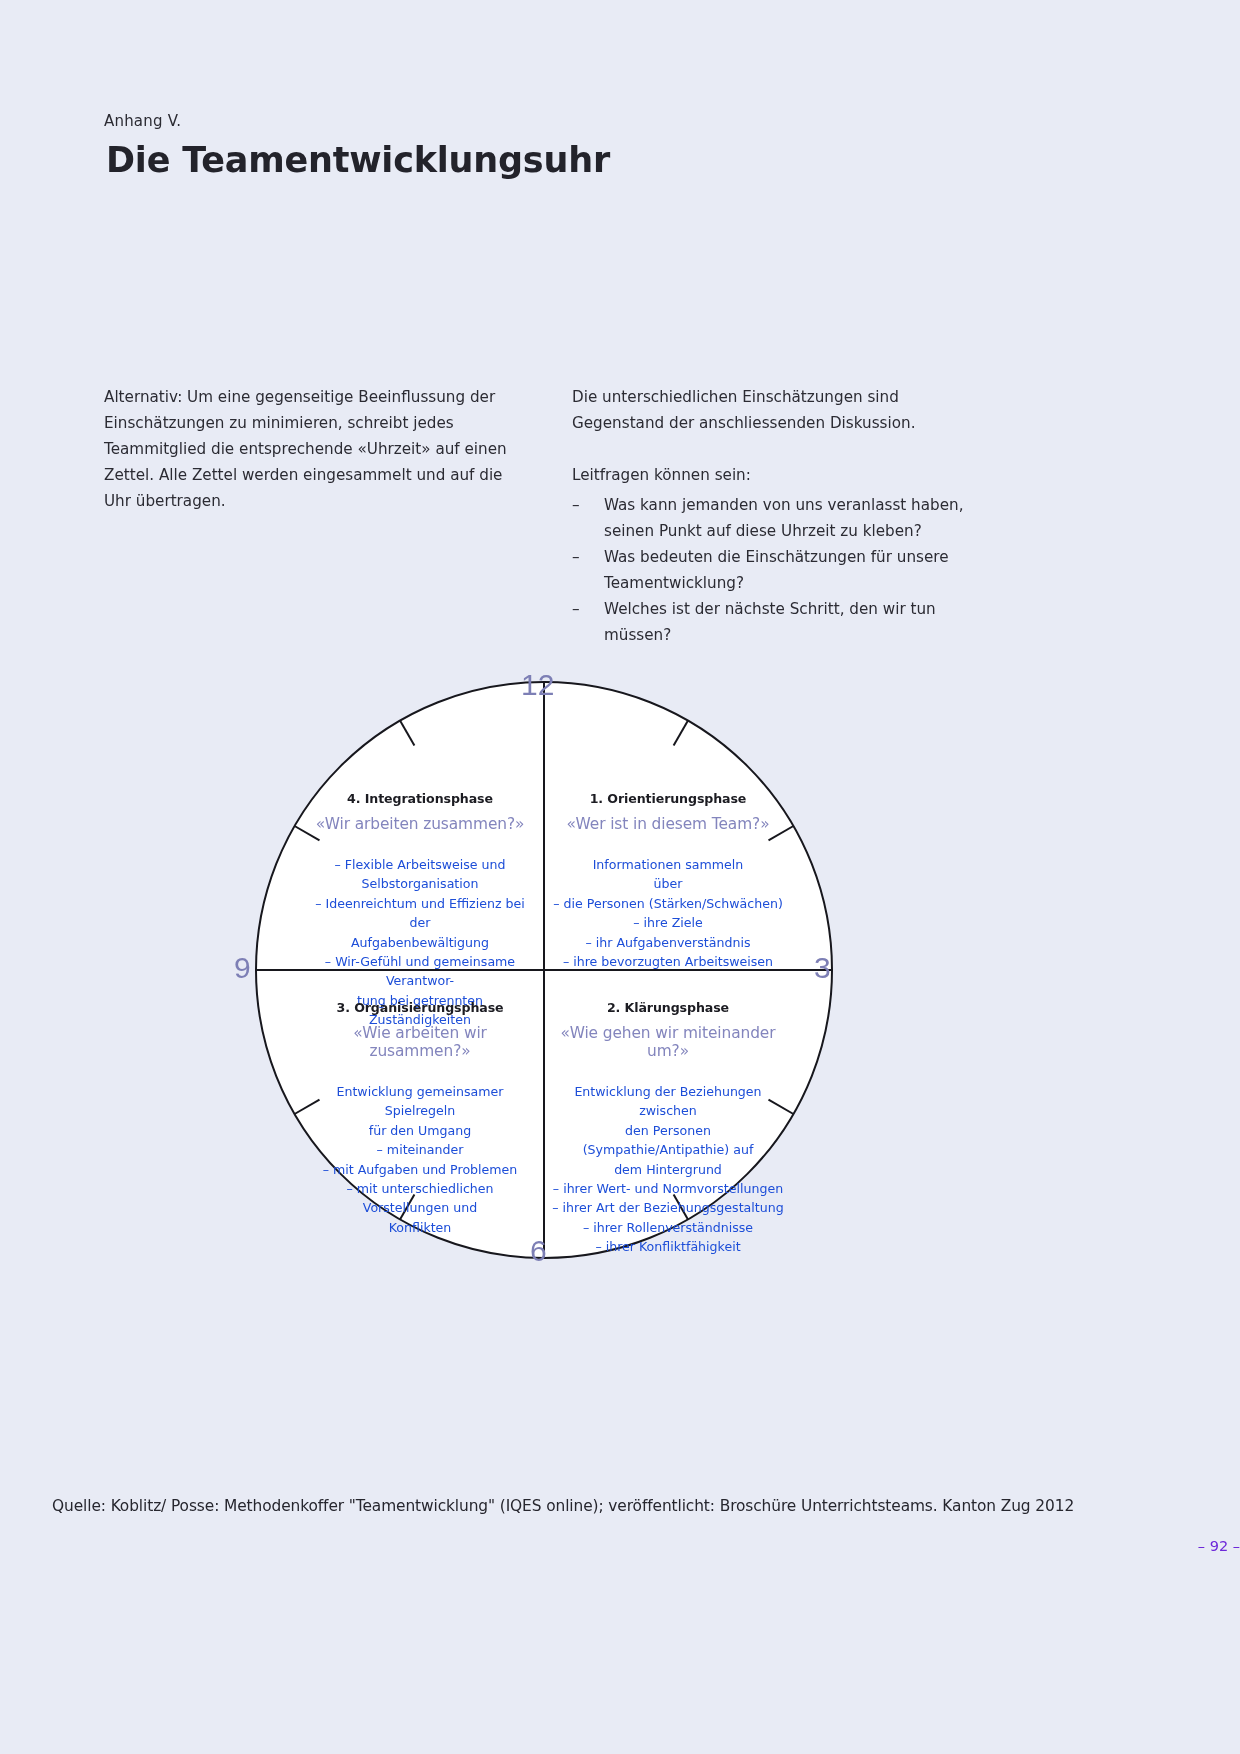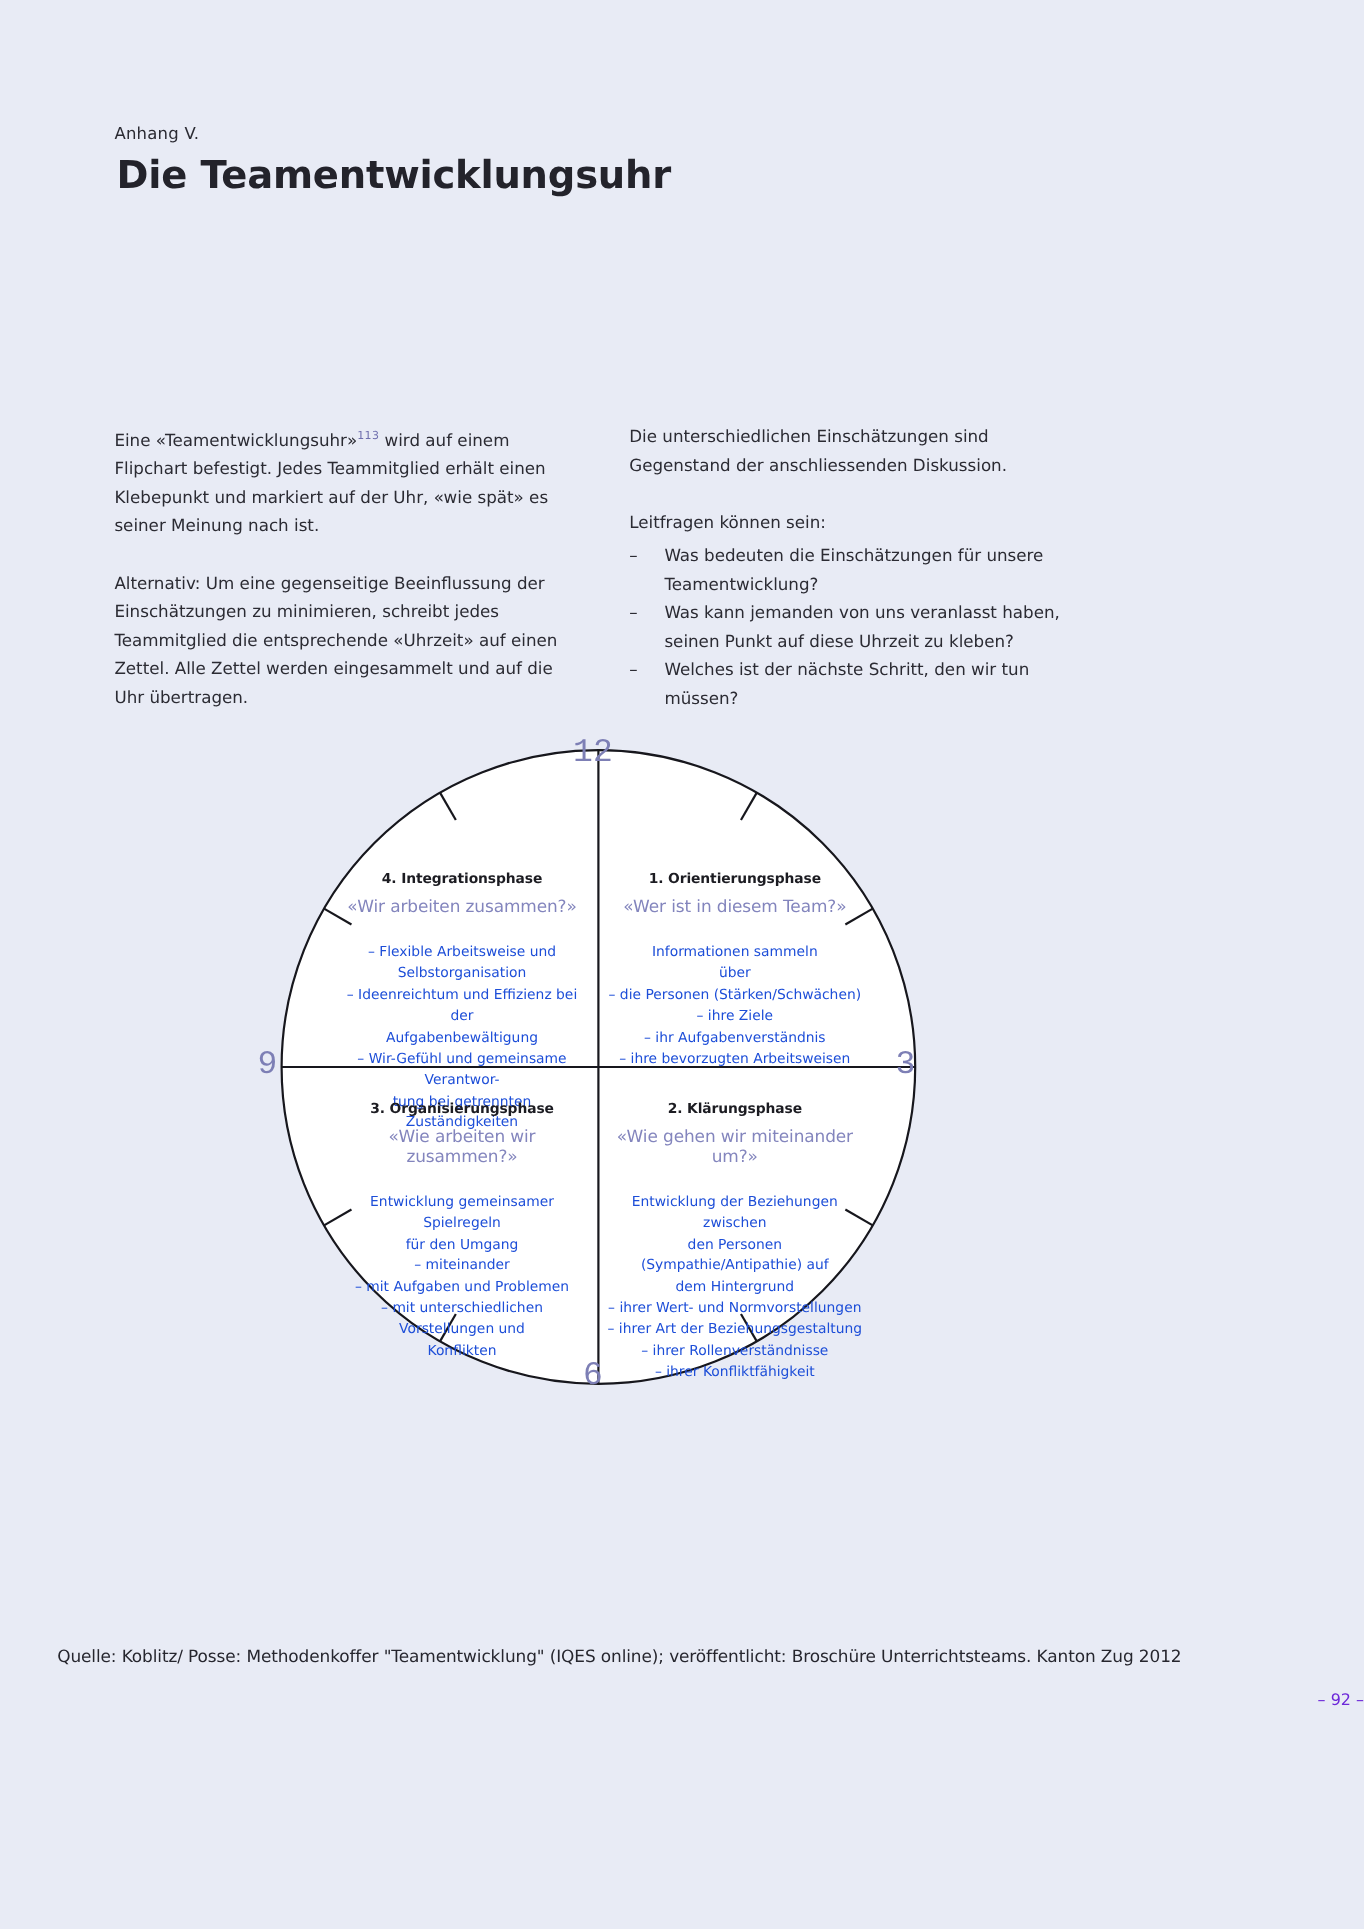--- a/index.html
+++ b/index.html
@@ -98,21 +98,21 @@
   }
   .clock-svg {
     position: absolute;
     left: 0;
     top: 0;
   }
   .numeral {
     position: absolute;
     font-size: 30px;
     color: #7d7fb5;
-    font-family: Liberation Mono, monospace;
+    font-family: Liberation Sans, sans-serif;
     font-weight: 400;
     line-height: 1;
   }
   .num-12 { left: 272px; top: 22px; }
   .num-3  { left: 565px; top: 305px; }
   .num-6  { left: 281px; top: 588px; }
   .num-9  { left: -15px; top: 305px; }
 
   
   .quad {
@@ -171,30 +171,29 @@
 <body>
 
 <div class="page">
 
   <div class="kicker">Anhang V.</div>
   <h1 class="page-title">Die Teamentwicklungsuhr</h1>
 
   <div class="intro">
 
     <div class="col">
-      <p><span>Eine «Teamentwicklungsuhr»</span><span class="fn">113</span><span> wird auf einem Flipchart befestigt. Jedes Teammitglied erhält einen Klebepunkt und markiert auf der Uhr, «wie spät» es seiner Meinung nach ist.</span></p>
       <p>Alternativ: Um eine gegenseitige Beeinflussung der Einschätzungen zu minimieren, schreibt jedes Teammitglied die entsprechende «Uhrzeit» auf einen Zettel. Alle Zettel werden eingesammelt und auf die Uhr übertragen.</p>
     </div>
 
     <div class="col">
       <p>Die unterschiedlichen Einschätzungen sind Gegenstand der anschliessenden Diskussion.</p>
       <p class="lead-in">Leitfragen können sein:</p>
       <ul class="dashlist">
+        <li>Was kann jemanden von uns veranlasst haben, seinen Punkt auf diese Uhrzeit zu kleben?</li>
         <li>Was bedeuten die Einschätzungen für unsere Teamentwicklung?</li>
-        <li>Was kann jemanden von uns veranlasst haben, seinen Punkt auf diese Uhrzeit zu kleben?</li>
         <li>Welches ist der nächste Schritt, den wir tun müssen?</li>
       </ul>
     </div>
   </div>
 
   <div class="clock-wrap">
 
     <svg class="clock-svg" width="590" height="644" viewBox="0 0 590 644">
 
       <circle cx="295" cy="322" r="288" fill="#ffffff" stroke="#17171d" stroke-width="2"></circle>

